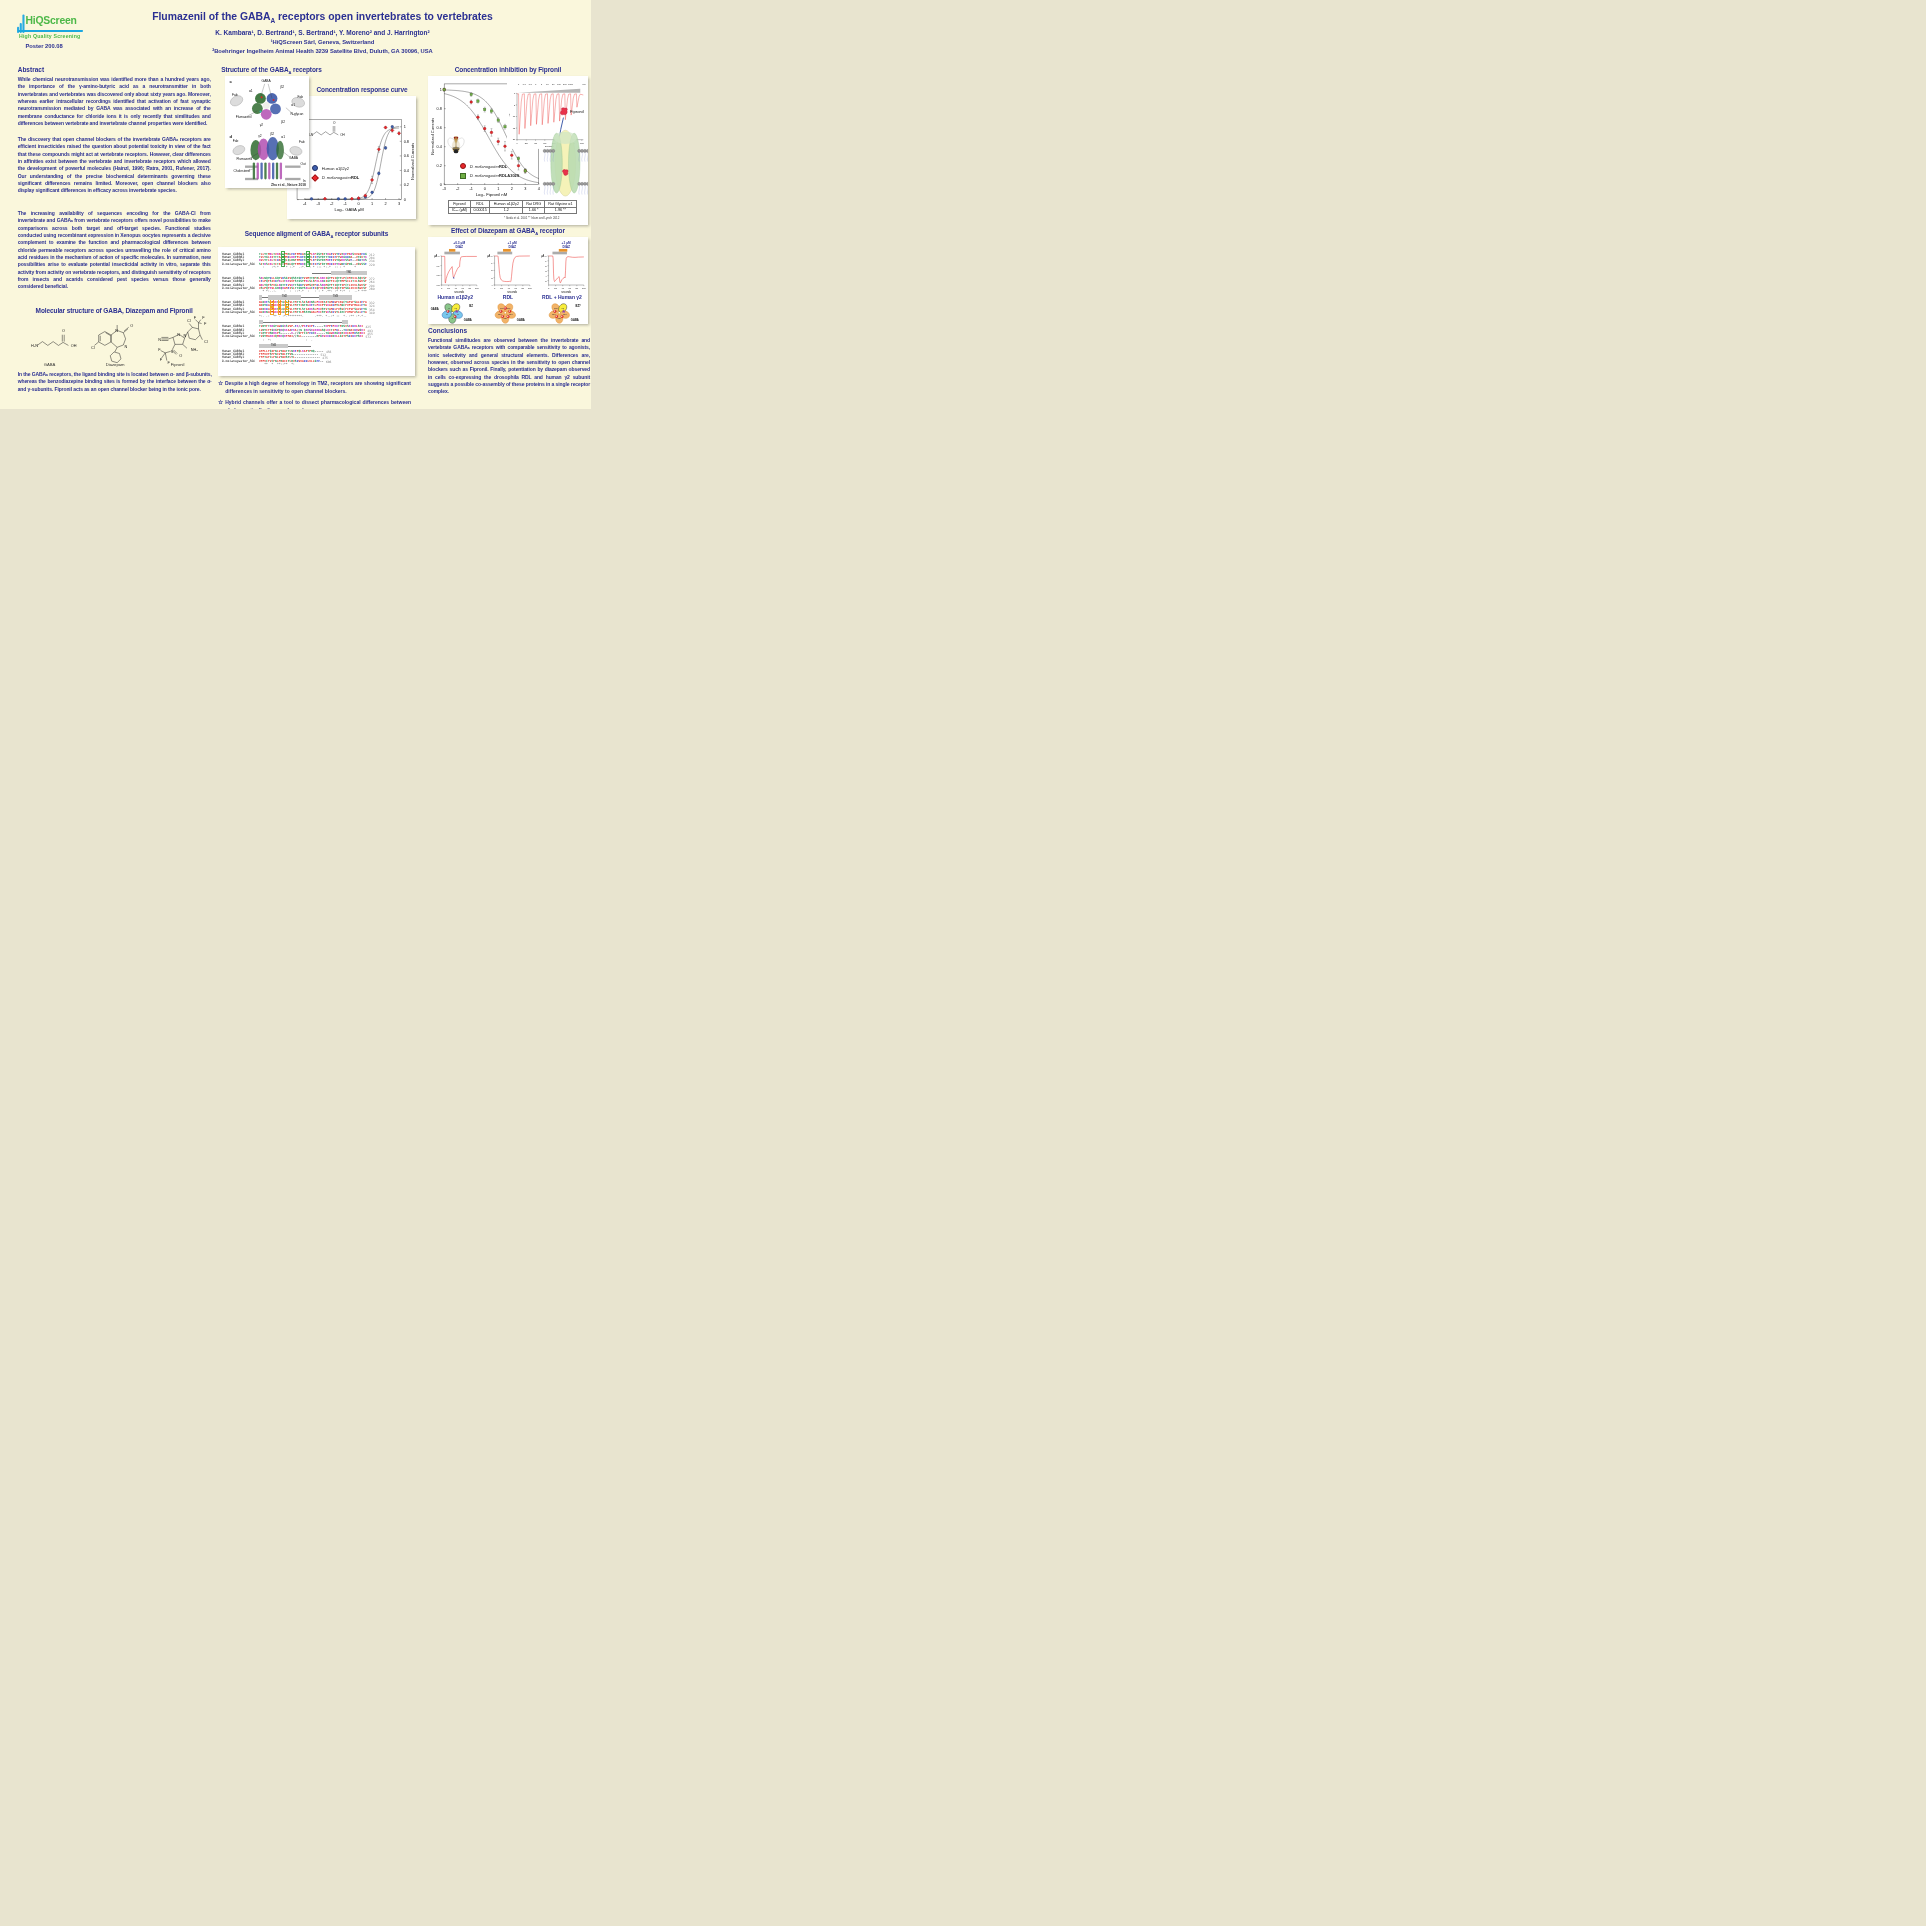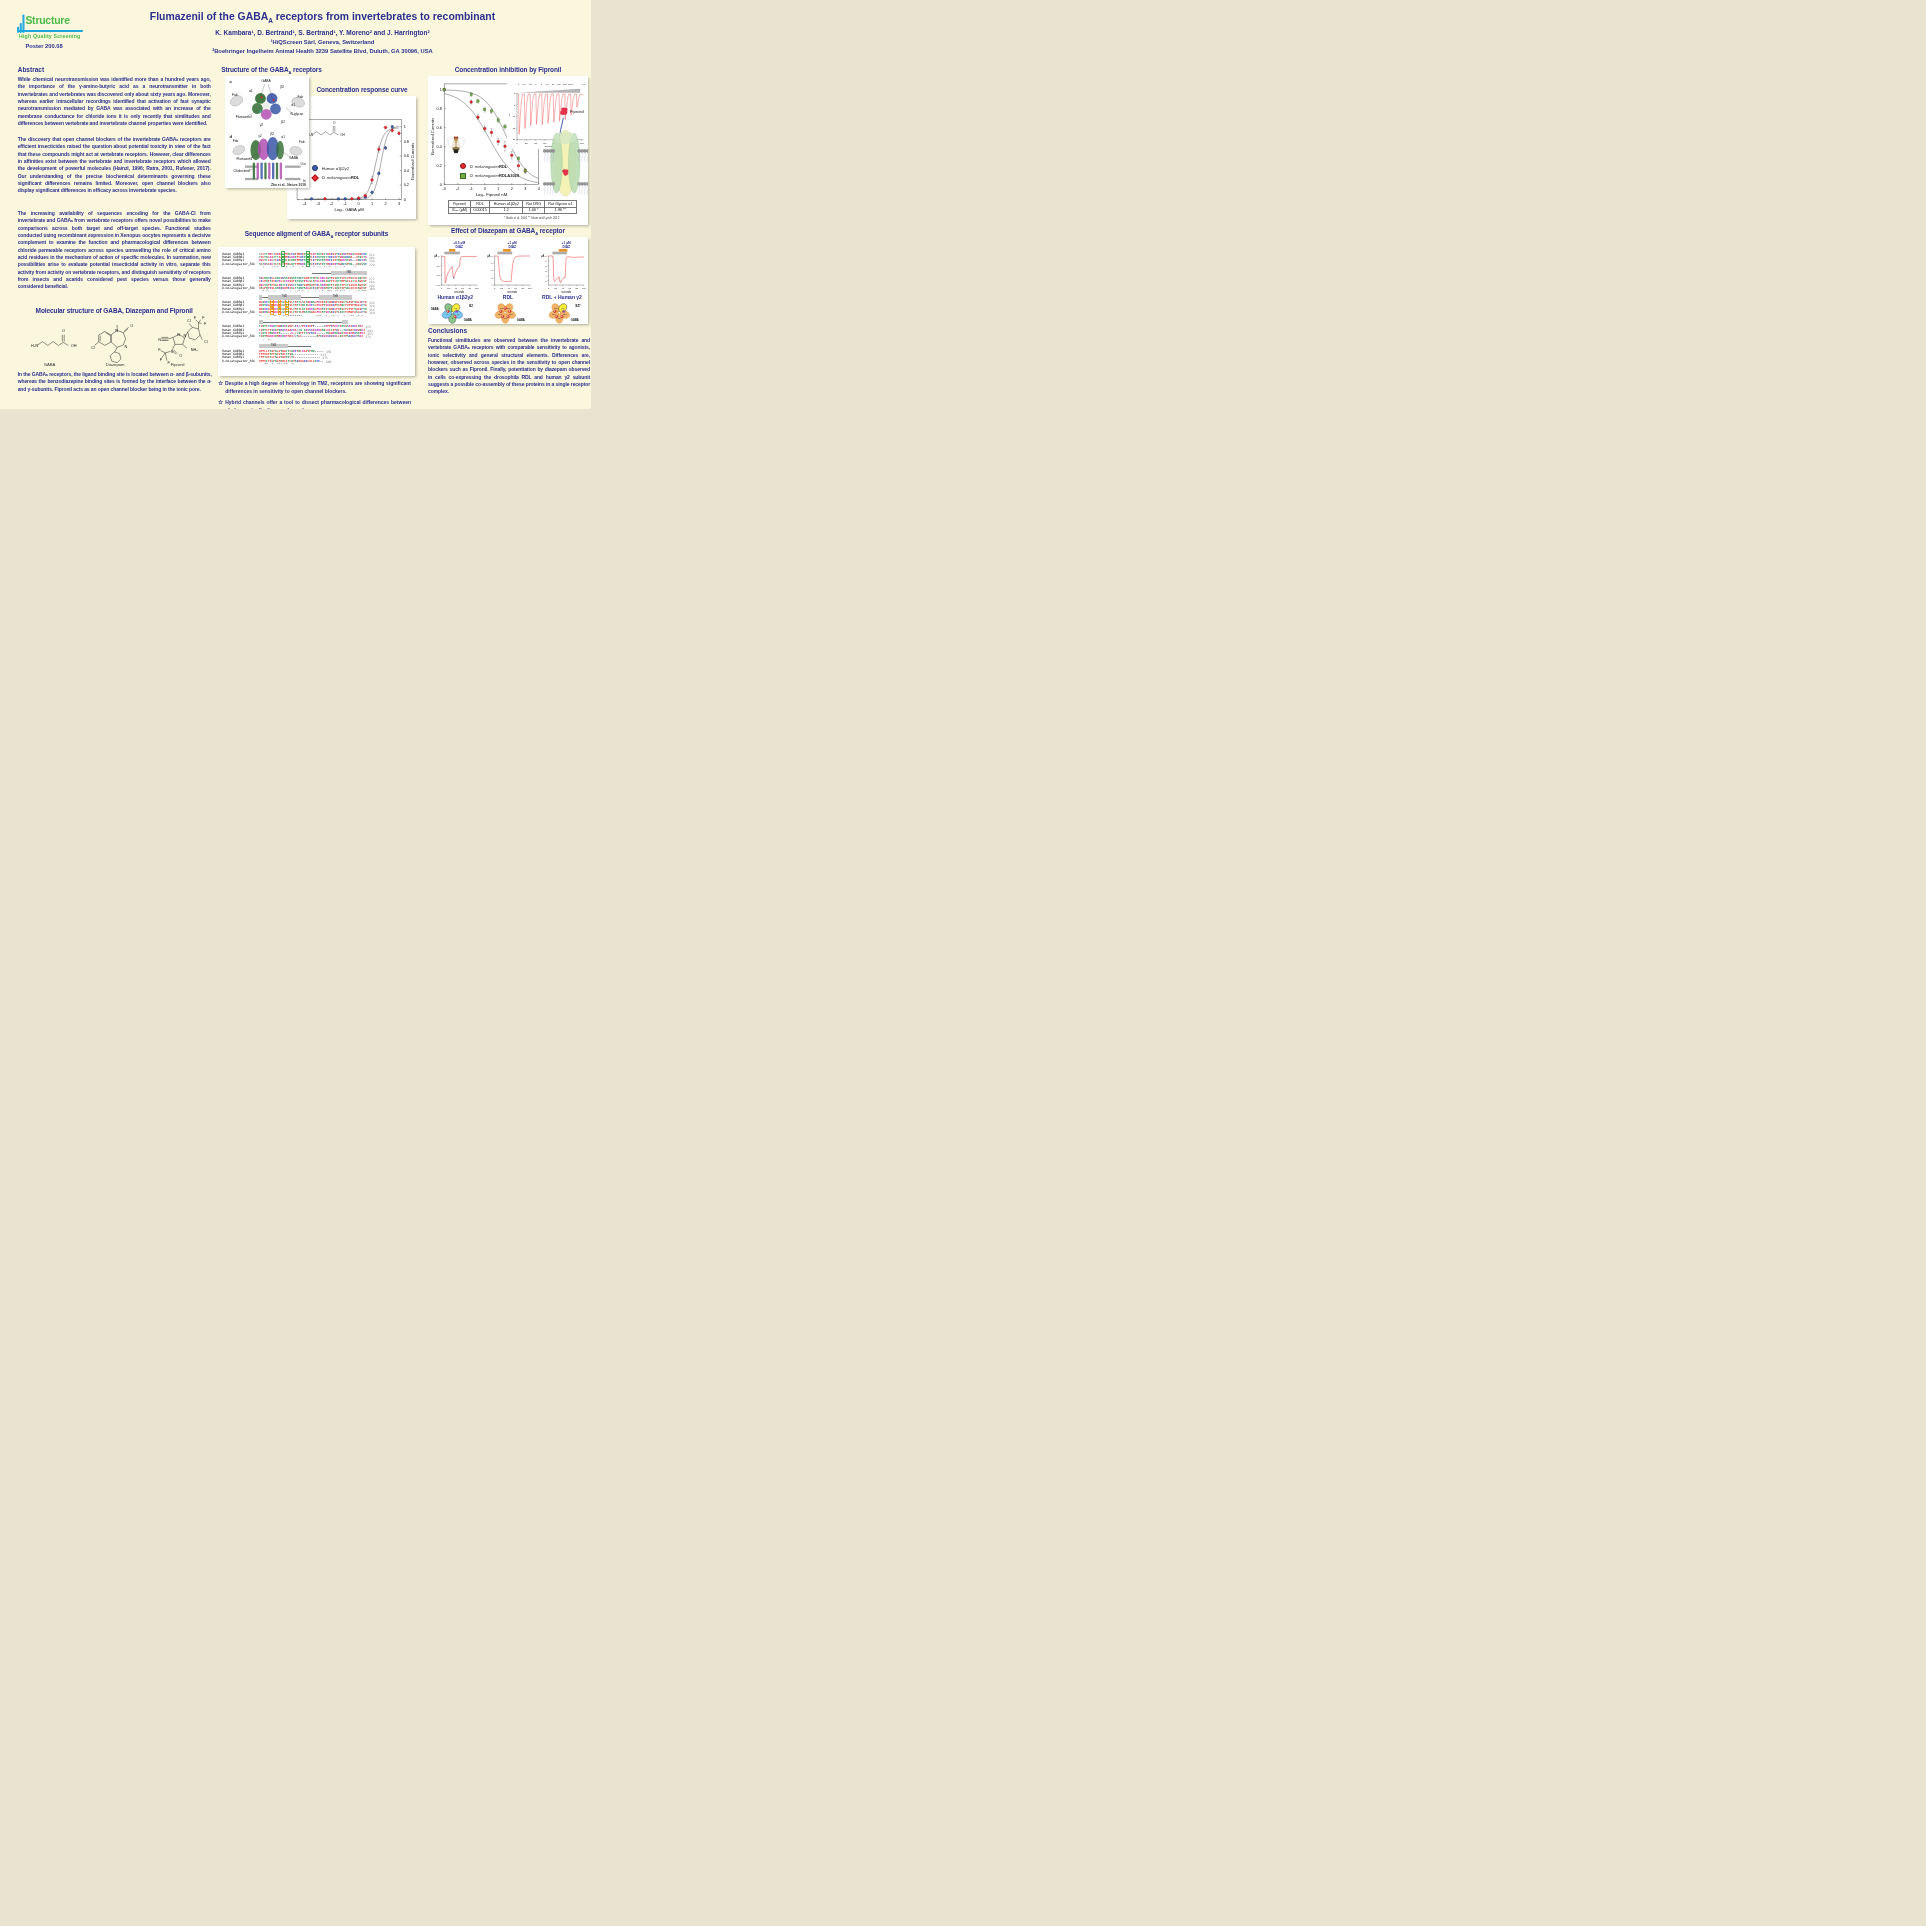--- a/index.html
+++ b/index.html
@@ -46,27 +46,27 @@
 </head>
 <body>
 
 <div class="poster">
 
   <svg class="abs" style="left:17px;top:13px;" width="8.5" height="20" viewBox="0 0 22 52">
     <rect x="0" y="36" width="5.5" height="16" rx="2.5" fill="#29ABE2"></rect>
     <rect x="7" y="26" width="5.5" height="26" rx="2.5" fill="#29ABE2"></rect>
     <rect x="14" y="4" width="5.5" height="48" rx="2.5" fill="#29ABE2"></rect>
   </svg>
-  <div class="abs logo-text" style="left:25.4px;top:15.4px;">Structure</div>
+  <div class="abs logo-text" style="left:25.4px;top:15.4px;">HiQScreen</div>
   <div class="abs" style="left:17.7px;top:30px;width:65px;height:1.5px;background:#1BA7E0;border-radius:0.8px;transform:skewX(-4deg);"></div>
   <div class="abs logo-tag" style="left:19px;top:33px;">High Quality Screening</div>
   <div class="abs poster-num" style="left:25.4px;top:43px;">Poster 200.08</div>
 
   <div class="title-wrap">
-    <div class="title-main"><span>Flumazenil of the GABA</span><sub>A</sub><span> receptors from invertebrates to recombinant</span></div>
+    <div class="title-main"><span>Flumazenil of the GABA</span><sub>A</sub><span> receptors open invertebrates to vertebrates</span></div>
     <div class="title-auth">K. Kambara¹, D. Bertrand¹, S. Bertrand¹, Y. Moreno² and J. Harrington²</div>
     <div class="title-aff">¹HiQScreen Sàrl, Geneva, Switzerland</div>
     <div class="title-aff">²Boehringer Ingelheim Animal Health 3239 Satellite Blvd, Duluth, GA 30096, USA</div>
   </div>
 
   <div class="abs navy" style="left:17.7px;top:66px;font-size:6.5px;font-weight:bold;">Abstract</div>
   <div class="abs body-t" style="left:17.7px;top:76px;width:193px;">While chemical neurotransmission was identified more than a hundred years ago, the importance of the γ-amino-butyric acid as a neurotransmitter in both invertebrates and vertebrates was discovered only about sixty years ago. Moreover, whereas earlier intracellular recordings identified that activation of fast synaptic neurotransmission mediated by GABA was associated with an increase of the membrane conductance for chloride ions it is only recently that similitudes and differences between vertebrate and invertebrate channel  properties were identified.</div>
   <div class="abs body-t" style="left:17.7px;top:136px;width:193px;">The discovery that open channel blockers of the invertebrate GABAₐ receptors are efficient insecticides raised the question about potential toxicity in view of the fact that these compounds might act at vertebrate receptors. However, clear differences in affinities exist between the vertebrate and invertebrate receptors which allowed the development of powerful molecules (Hainzl, 1996; Ratra, 2001, Rufener, 2017).  Our understanding of the precise biochemical determinants governing these significant differences remains limited. Moreover, open channel blockers also display significant differences in efficacy across invertebrate species.</div>
   <div class="abs body-t" style="left:17.7px;top:210px;width:193px;">The increasing availability of sequences encoding for the GABA-Cl from invertebrate and GABAₐ from vertebrate receptors offers novel possibilities to make comparisons across both target and off-target species. Functional studies conducted using recombinant expression in Xenopus oocytes represents a decisive complement to examine the function and pharmacological differences between chloride permeable receptors across species unravelling the role of critical amino acid residues in the mechanism of action of specific molecules. In summation, new possibilities arise to evaluate potential insecticidal activity in vitro, separate this activity from activity on vertebrate receptors, and distinguish sensitivity of receptors from insects and acarids considered pest species versus those generally considered beneficial.</div>
 

